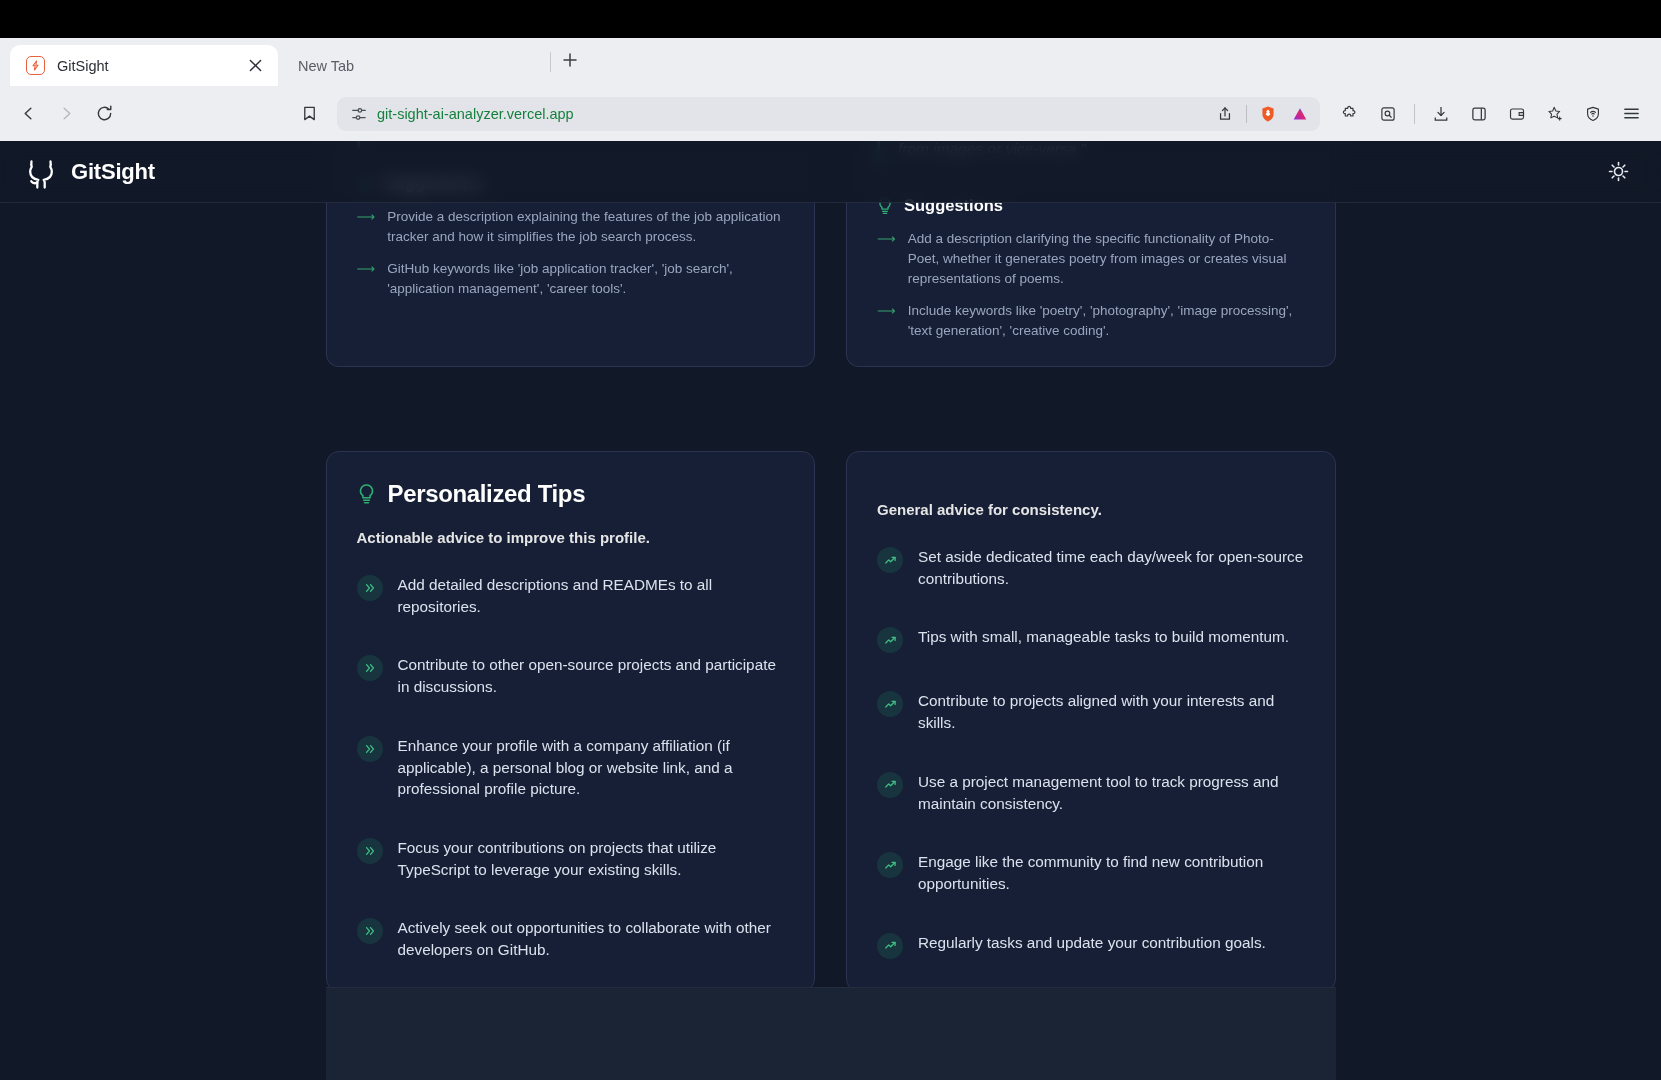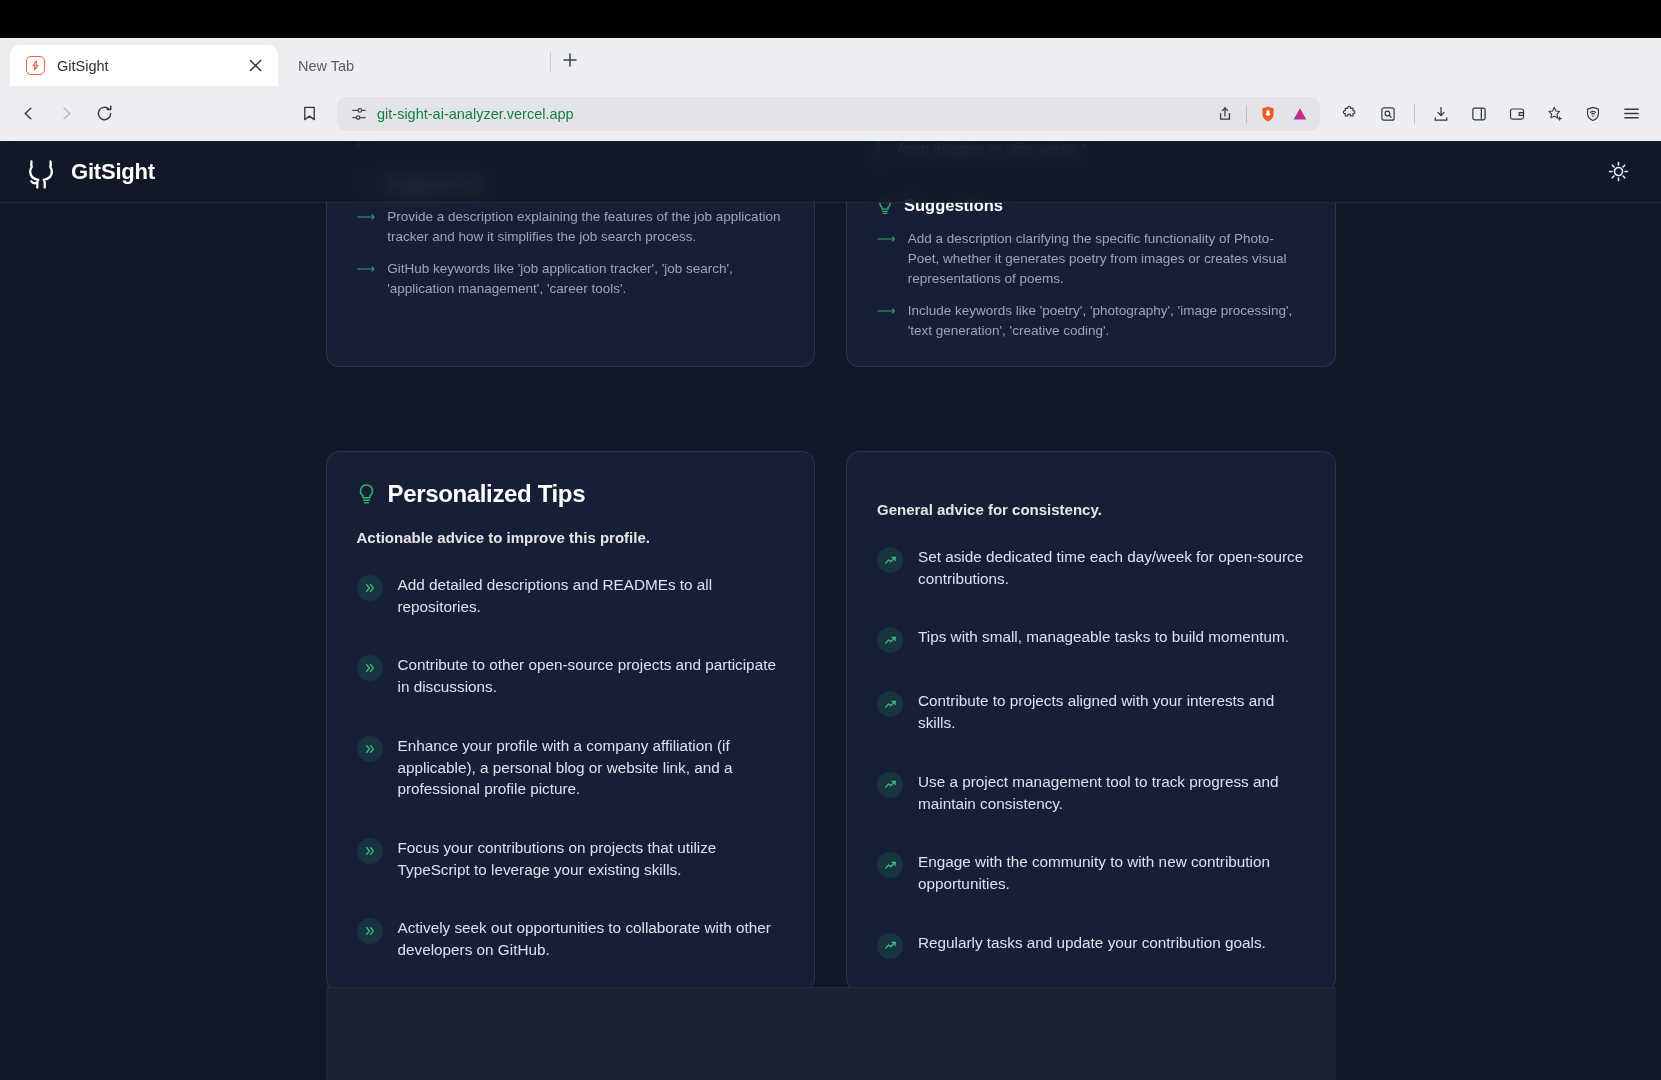--- a/index.html
+++ b/index.html
@@ -553,21 +553,21 @@
               </span>
               <span class="tip-text">Use a project management tool to track progress and maintain consistency.</span>
             </div>
             <div class="tip-item">
               <span class="tip-badge">
                 <svg width="13" height="13" viewBox="0 0 22 22">
                     <path d="M3 15.2l5-5.2 3.2 3.2L18.4 6" fill="none" stroke="currentColor" stroke-width="2.2" stroke-linecap="round" stroke-linejoin="round"></path>
                     <path d="M13.6 5.6h5.2v5.2" fill="none" stroke="currentColor" stroke-width="2.2" stroke-linecap="round" stroke-linejoin="round"></path>
                   </svg>
               </span>
-              <span class="tip-text">Engage with the community to with new contribution opportunities.</span>
+              <span class="tip-text">Engage like the community to find new contribution opportunities.</span>
             </div>
             <div class="tip-item">
               <span class="tip-badge">
                 <svg width="13" height="13" viewBox="0 0 22 22">
                     <path d="M3 15.2l5-5.2 3.2 3.2L18.4 6" fill="none" stroke="currentColor" stroke-width="2.2" stroke-linecap="round" stroke-linejoin="round"></path>
                     <path d="M13.6 5.6h5.2v5.2" fill="none" stroke="currentColor" stroke-width="2.2" stroke-linecap="round" stroke-linejoin="round"></path>
                   </svg>
               </span>
               <span class="tip-text">Regularly tasks and update your contribution goals.</span>
             </div>

